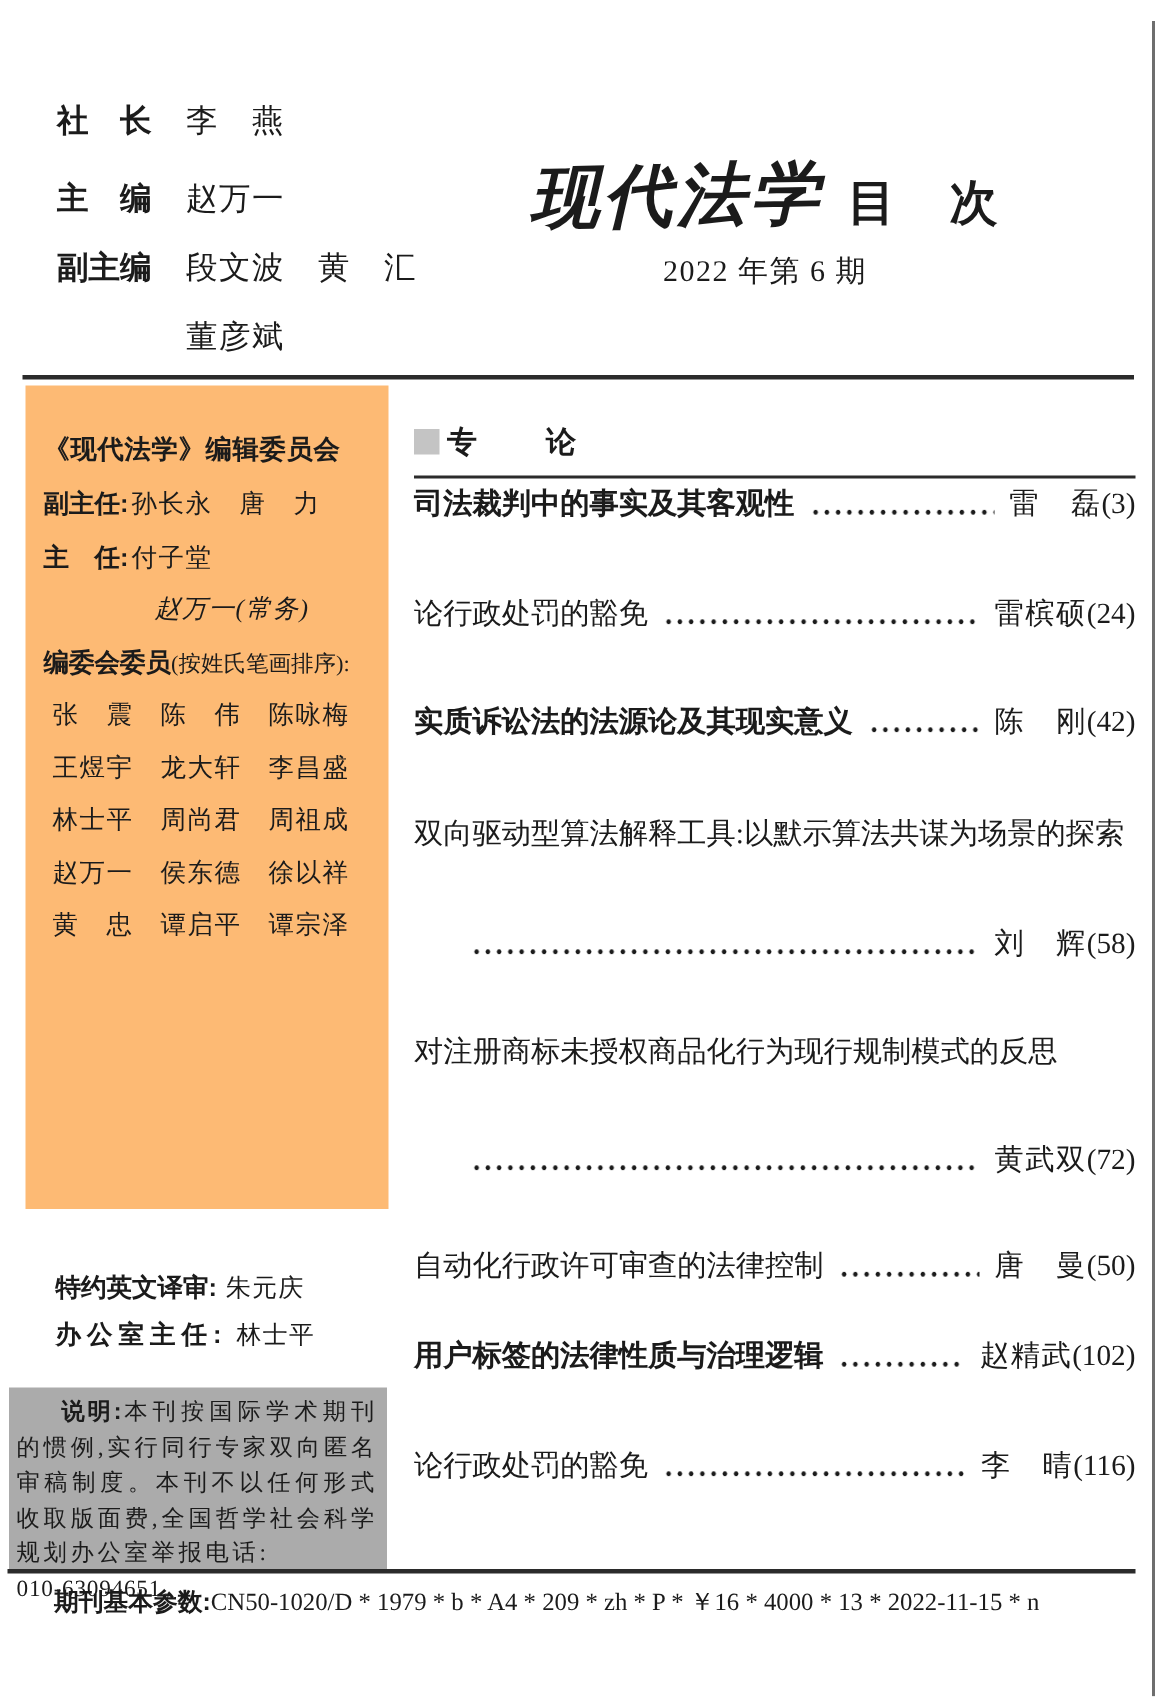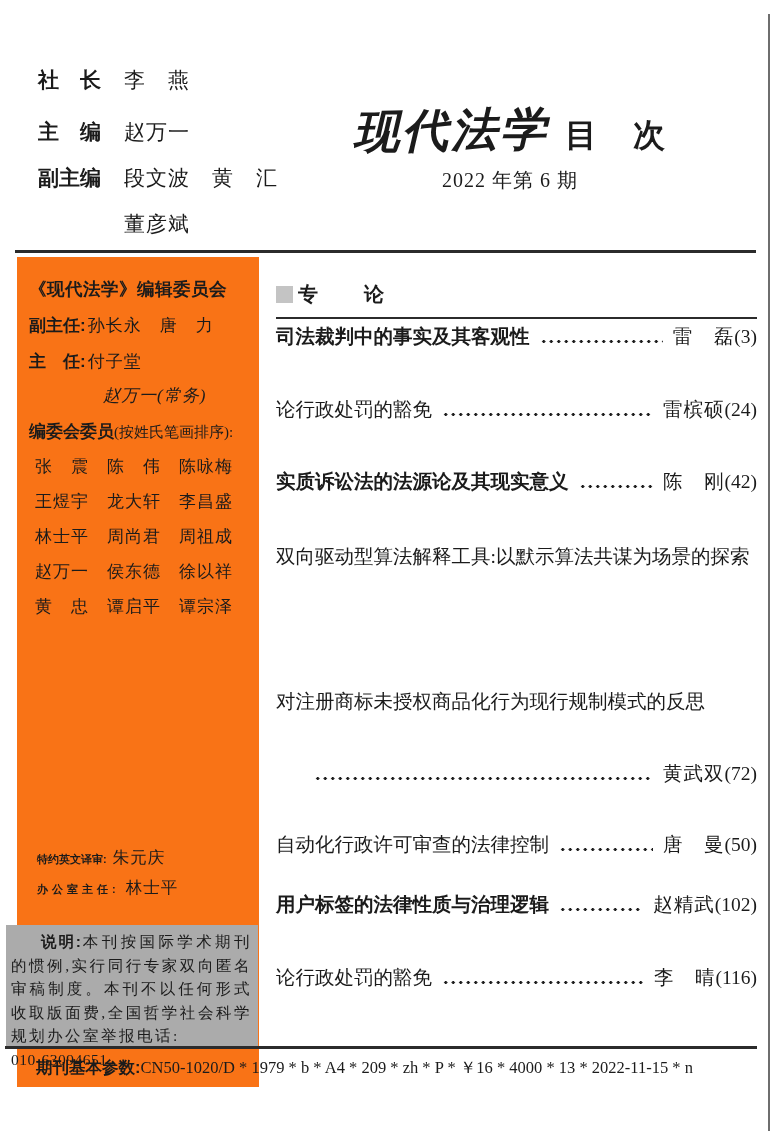--- a/index.html
+++ b/index.html
@@ -21,35 +21,35 @@
   .contents{font-size:32px;font-weight:bold;margin-left:16px;letter-spacing:2px;}
   .issue{font-size:20px;font-weight:normal;margin-top:5px;letter-spacing:1px;}
 
   
   .rule-top{position:absolute;left:15px;top:250px;width:741px;height:3px;background:#2b2b2b;}
   .rule-bottom{position:absolute;left:5px;top:1046px;width:752px;height:3px;background:#2b2b2b;}
   .edge-line{position:absolute;right:3px;top:14px;bottom:0;width:2px;background:#6e6e6e;}
 
   
   .side-box{
-    position:absolute;left:17px;top:257px;width:242px;height:830px;
-    background:#f97316;box-sizing:border-box;padding:20px 8px 0 12px;font-size:17px;
+    position:absolute;left:17px;top:257px;width:242px;height:549px;
+    background:#fdba74;box-sizing:border-box;padding:30px 8px 0 12px;font-size:17px;
   }
   .cmt-title{font-size:17.5px;letter-spacing:0.5px;}
   .cmt-row{margin-top:13px;display:flex;align-items:baseline;}
   .cmt-label{font-size:17px;white-space:nowrap;}
   .cmt-name{margin-left:2px;letter-spacing:1px;white-space:nowrap;}
   .cmt-indent{margin-top:11px;padding-left:74px;letter-spacing:1px;font-style:italic;}
   .members-note{font-weight:normal;font-family:"Liberation Serif","DejaVu Serif",serif;font-size:15px;}
   .members{margin-top:4px;}
   .members-row{display:flex;margin-top:12px;padding-left:6px;font-size:17px;}
   .members-row span{width:76px;letter-spacing:1px;}
   .staff{position:absolute;left:20px;right:8px;top:582px;}
   .staff-row{display:flex;align-items:baseline;margin-top:8px;}
-  .staff-label{font-size:11px;white-space:nowrap;}
+  .staff-label{font-size:17px;white-space:nowrap;}
   .staff-label.spread{letter-spacing:4px;}
   .staff-name{margin-left:6px;letter-spacing:1px;font-size:16.5px;}
 
   
   .notice{
     position:absolute;left:6px;top:925px;width:252px;height:121px;background:#ababab;
     box-sizing:border-box;padding:5px 6px 0 5px;font-size:15.5px;line-height:23.5px;
     text-align:justify;letter-spacing:2.5px;
   }
   .notice-label{font-size:15.5px;margin-left:30px;letter-spacing:1px;}
@@ -196,20 +196,25 @@
     <div class="entry" style="top:187px">
       <span class="t b">实质诉讼法的法源论及其现实意义</span>
       <span class="leader"></span>
       <span class="author">陈　刚</span>
       <span class="pg">(42)</span>
     </div>
 
     <div class="entry" style="top:262px">
       <span class="t">双向驱动型算法解释工具:以默示算法共谋为场景的探索</span>
     </div>
+    <div class="entry" style="top:335px">
+      <span class="leader ind"></span>
+      <span class="author">刘　辉</span>
+      <span class="pg">(58)</span>
+    </div>
 
     <div class="entry" style="top:407px">
       <span class="t">对注册商标未授权商品化行为现行规制模式的反思</span>
     </div>
     <div class="entry" style="top:479px">
       <span class="leader ind"></span>
       <span class="author">黄武双</span>
       <span class="pg">(72)</span>
     </div>
 

